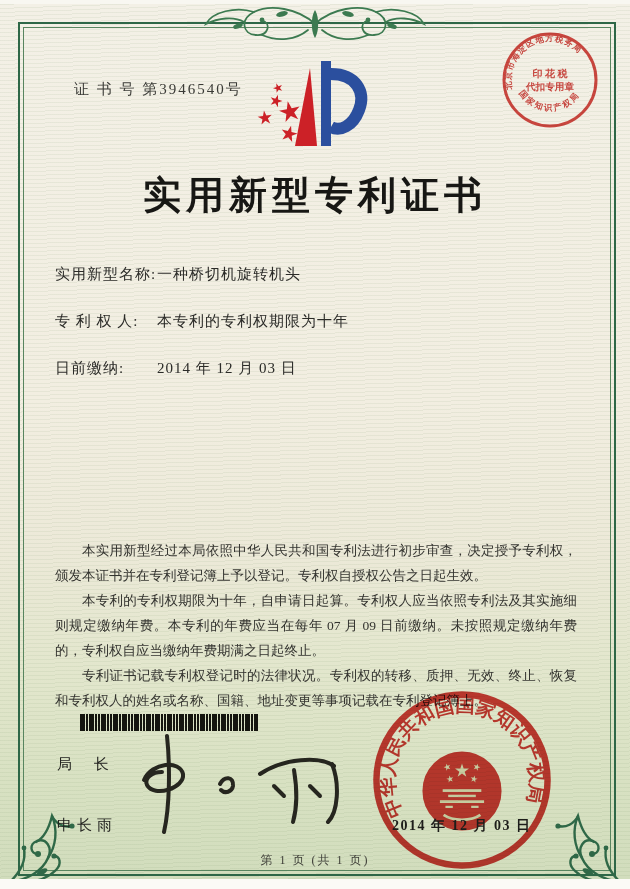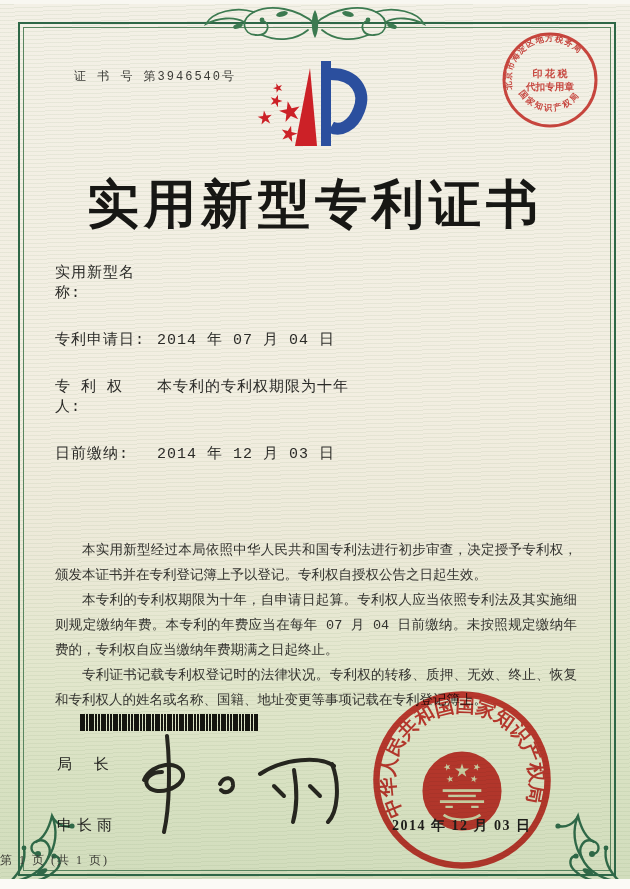--- a/index.html
+++ b/index.html
@@ -7,42 +7,42 @@
     position:relative;width:630px;height:889px;overflow:hidden;
     font-family:"Liberation Serif","DejaVu Serif",serif;color:#2b2b28;
     background:
       repeating-linear-gradient(178deg, rgba(120,150,105,0.10) 0px, rgba(120,150,105,0.10) 1px, rgba(0,0,0,0) 1px, rgba(0,0,0,0) 4px),
       linear-gradient(180deg,#f3f0e6 0%,#f2eee1 45%,#ece9d8 62%,#e2e6cc 76%,#d8e1c2 88%,#d2ddbd 98%);
   }
   .paper-edge-bottom{position:absolute;left:0;right:0;bottom:0;height:10px;background:#fbfaf6;}
   .paper-edge-top{position:absolute;left:0;right:0;top:0;height:4px;background:#f8f7f1;}
   .frame-outer{position:absolute;left:18px;top:22px;right:14px;bottom:13px;border:2px solid #2e6747;}
   .frame-inner{position:absolute;left:23px;top:27px;right:19px;bottom:18px;border:1px solid #58855f;}
-  .cert-no{position:absolute;left:74px;top:68px;font-size:12px;letter-spacing:2px;color:#3a3a36;font-family:Liberation Mono, monospace;}
+  .cert-no{position:absolute;left:74px;top:80px;font-size:15px;letter-spacing:2px;color:#3a3a36;}
   .logo{position:absolute;left:250px;top:52px;}
   .tax-stamp{position:absolute;left:500px;top:30px;mix-blend-mode:multiply;opacity:.92;}
-  .title{position:absolute;left:0;top:170px;width:100%;text-align:center;font-size:52px;font-weight:bold;letter-spacing:5px;color:#171714;}
-  .fields{position:absolute;left:55px;top:264px;width:520px;font-family:Liberation Mono, monospace;}
+  .title{position:absolute;left:0;top:170px;width:100%;text-align:center;font-size:38px;font-weight:bold;letter-spacing:5px;color:#171714;}
+  .fields{position:absolute;left:55px;top:264px;width:520px;}
   .field-row{display:flex;margin-bottom:27px;font-size:15px;line-height:20px;}
   .field-row .lbl{flex:0 0 102px;letter-spacing:1px;}
   .field-row .val{letter-spacing:1px;}
   .body-text{position:absolute;left:55px;top:538px;width:522px;font-size:13.5px;line-height:25px;text-align:justify;color:#33332f;}
-  .body-text p{margin:0;text-indent:2em;font-family:Liberation Mono, monospace;}
+  .body-text p{margin:0;text-indent:2em;}
   .barcode{position:absolute;left:80px;top:714px;width:178px;height:17px;
     background:
       repeating-linear-gradient(90deg,#15150f 0 2px,rgba(0,0,0,0) 2px 3px),
       repeating-linear-gradient(90deg,#15150f 0 1px,rgba(0,0,0,0) 1px 6px),
       repeating-linear-gradient(90deg,#15150f 0 3px,rgba(0,0,0,0) 3px 11px);}
   .director{position:absolute;left:57px;top:755px;font-size:15px;color:#22221f;}
   .director .d-title{letter-spacing:9px;margin-bottom:6px;}
   .director .d-name{letter-spacing:5px;margin-top:42px;}
   .signature{position:absolute;left:122px;top:728px;}
   .big-seal{position:absolute;left:370px;top:688px;mix-blend-mode:multiply;opacity:.93;}
   .seal-date{position:absolute;left:392px;top:817px;font-size:14px;letter-spacing:1.5px;color:#1d1d1a;font-weight:bold;}
-  .footer{position:absolute;left:0;top:852px;width:100%;text-align:left;font-size:12px;letter-spacing:2px;color:#3c3c36;}
+  .footer{position:absolute;left:0;top:852px;width:100%;text-align:center;font-size:12px;letter-spacing:2px;color:#3c3c36;}
   .ornament-top{position:absolute;left:178px;top:2px;}
   .corner-bl{position:absolute;left:6px;top:808px;transform:scaleX(-1);}
   .corner-br{position:absolute;left:544px;top:808px;}
 </style>
 </head>
 <body>
 
 <div class="page">
 
   <div class="paper-edge-top"></div>
@@ -137,38 +137,35 @@
     </text>
     <text x="50" y="47" text-anchor="middle" font-size="10" fill="#cf3a35" font-weight="bold">印 花 税</text>
     <text x="50" y="60" text-anchor="middle" font-size="9.6" fill="#cf3a35" font-weight="bold">代扣专用章</text>
   </svg>
 
   <div class="title">实用新型专利证书</div>
 
   <div class="fields">
     <div class="field-row">
       <span class="lbl">实用新型名称:</span>
-    </div>
-    <div class="field-row">
-      <span class="lbl">专利申请日:</span>
-      <span class="val">2014 年 07 月 04 日</span>
+      <span class="val">一种桥切机旋转机头</span>
     </div>
     <div class="field-row">
       <span class="lbl">专 利 权 人:</span>
       <span class="val">本专利的专利权期限为十年</span>
     </div>
     <div class="field-row">
       <span class="lbl">日前缴纳:</span>
       <span class="val">2014 年 12 月 03 日</span>
     </div>
   </div>
 
   <div class="body-text">
     <p>本实用新型经过本局依照中华人民共和国专利法进行初步审查，决定授予专利权，颁发本证书并在专利登记簿上予以登记。专利权自授权公告之日起生效。</p>
-    <p>本专利的专利权期限为十年，自申请日起算。专利权人应当依照专利法及其实施细则规定缴纳年费。本专利的年费应当在每年 07 月 04 日前缴纳。未按照规定缴纳年费的，专利权自应当缴纳年费期满之日起终止。</p>
+    <p>本专利的专利权期限为十年，自申请日起算。专利权人应当依照专利法及其实施细则规定缴纳年费。本专利的年费应当在每年 07 月 09 日前缴纳。未按照规定缴纳年费的，专利权自应当缴纳年费期满之日起终止。</p>
     <p>专利证书记载专利权登记时的法律状况。专利权的转移、质押、无效、终止、恢复和专利权人的姓名或名称、国籍、地址变更等事项记载在专利登记簿上。</p>
   </div>
 
   <div class="barcode"></div>
 
   <div class="director">
     <div class="d-title">局 长</div>
     <div class="d-name">申长雨</div>
   </div>
 

